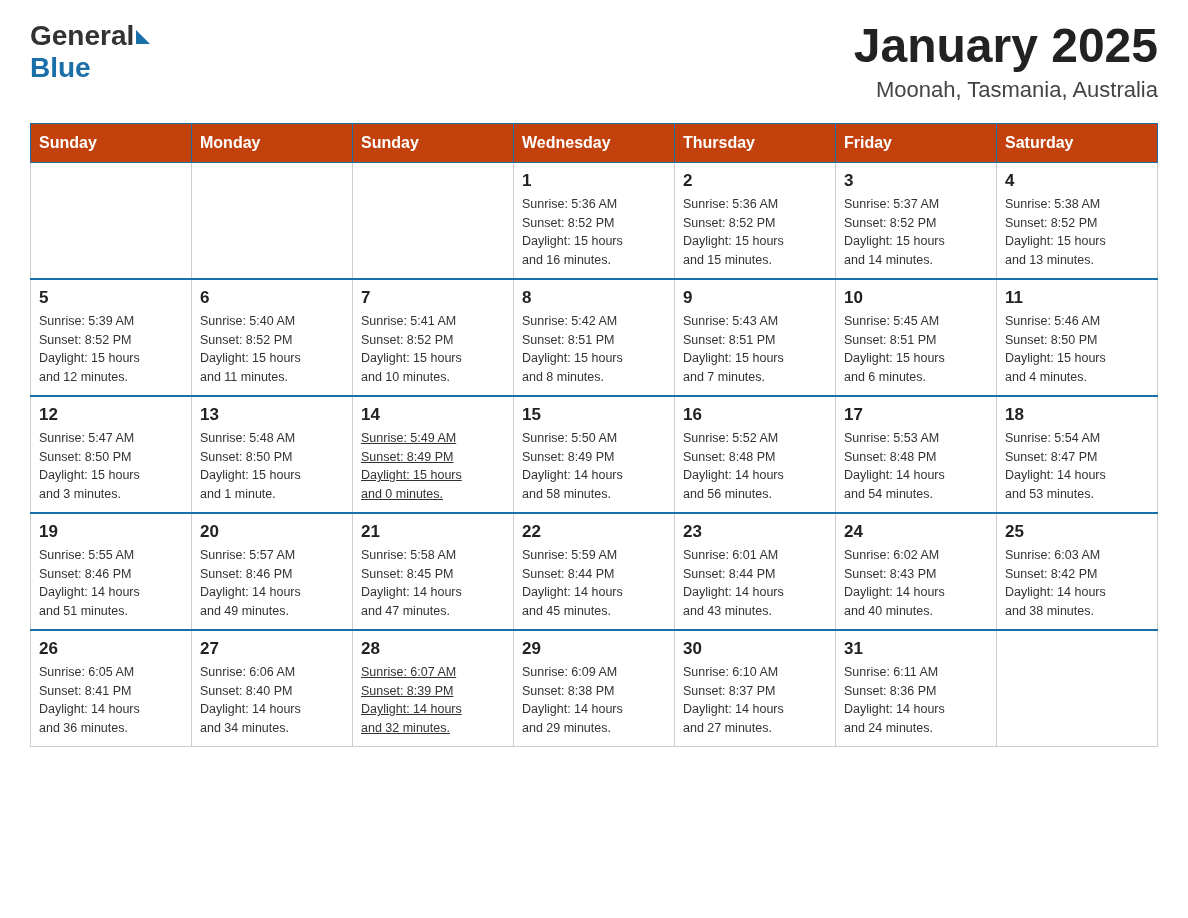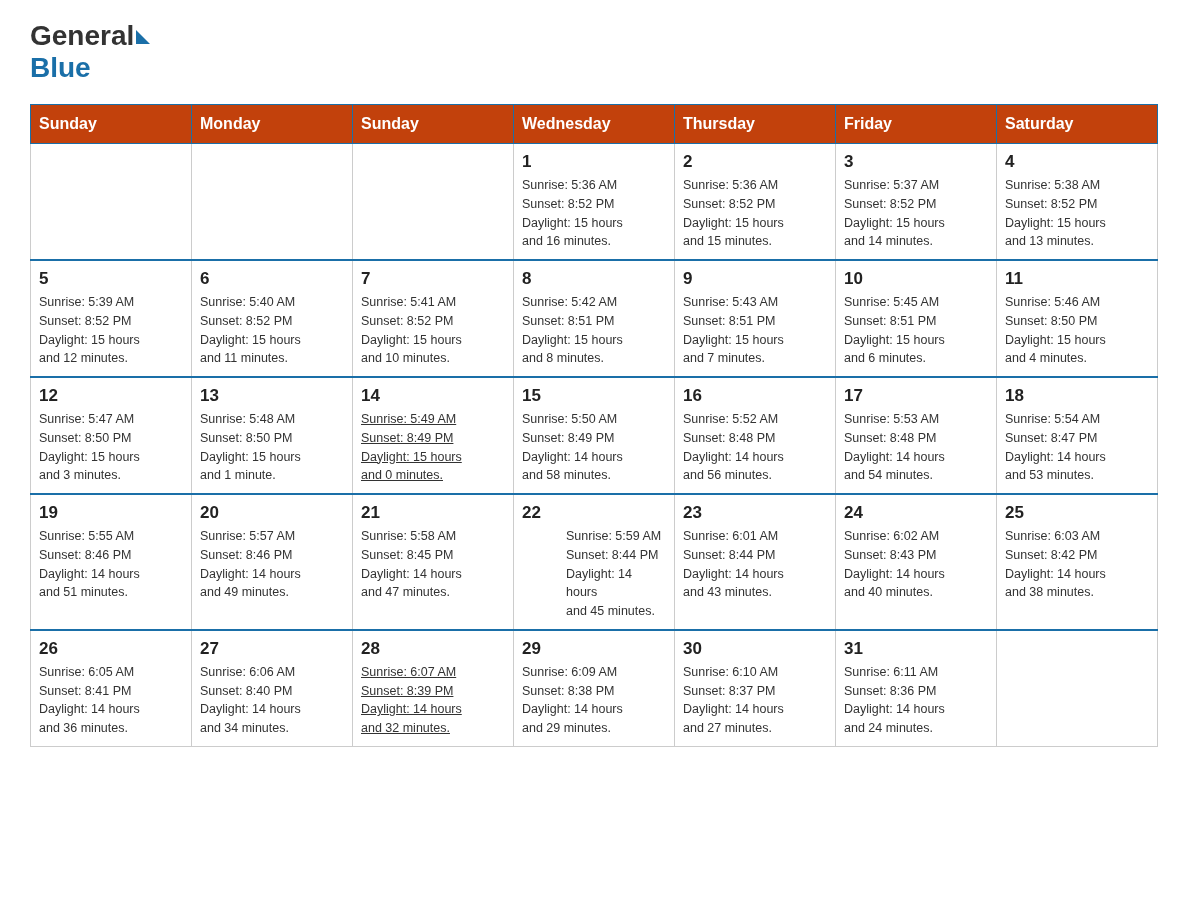--- a/index.html
+++ b/index.html
@@ -105,20 +105,24 @@
 <div class="header">
   <div class="logo">
     <div style="display:flex;flex-direction:column;align-items:flex-start;">
       <div style="display:flex;align-items:center;">
         <span class="logo-text">General</span>
         <span class="logo-triangle"></span>
       </div>
       <span class="logo-text logo-blue" style="font-size:28px;font-weight:bold;">Blue</span>
     </div>
   </div>
+  <div class="title-block">
+    <h1>January 2025</h1>
+    <h2>Moonah, Tasmania, Australia</h2>
+  </div>
 </div>
 
 <table class="calendar">
   <thead>
     <tr>
     <th>Sunday</th>
         <th>Monday</th>
         <th>Sunday</th>
         <th>Wednesday</th>
         <th>Thursday</th>
@@ -279,21 +283,21 @@
         </td>
         <td>
           <span class="day-number">21</span>
           <div class="day-info" style="white-space: pre-line;">Sunrise: 5:58 AM
 Sunset: 8:45 PM
 Daylight: 14 hours
 and 47 minutes.</div>
         </td>
         <td>
           <span class="day-number">22</span>
-          <div class="day-info" style="white-space: pre-line; margin-left: 44px;">Sunrise: 5:59 AM
+          <div class="day-info" style="white-space: pre-line;">Sunrise: 5:59 AM
 Sunset: 8:44 PM
 Daylight: 14 hours
 and 45 minutes.</div>
         </td>
         <td>
           <span class="day-number">23</span>
           <div class="day-info" style="white-space: pre-line;">Sunrise: 6:01 AM
 Sunset: 8:44 PM
 Daylight: 14 hours
 and 43 minutes.</div>

